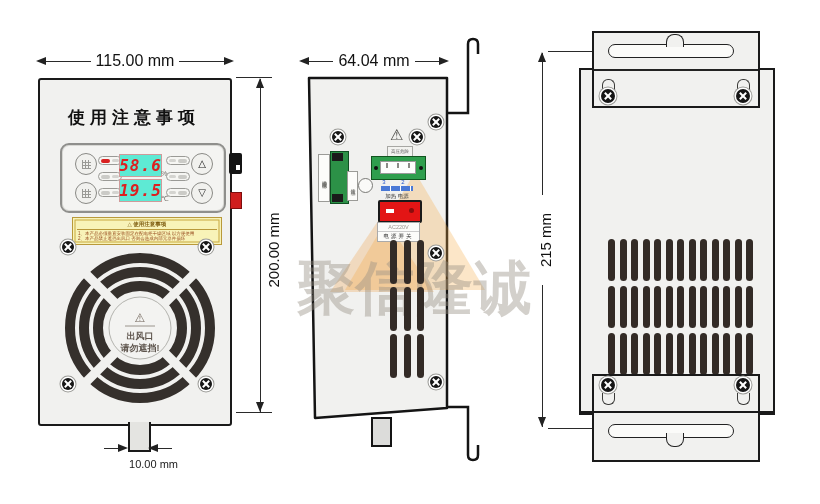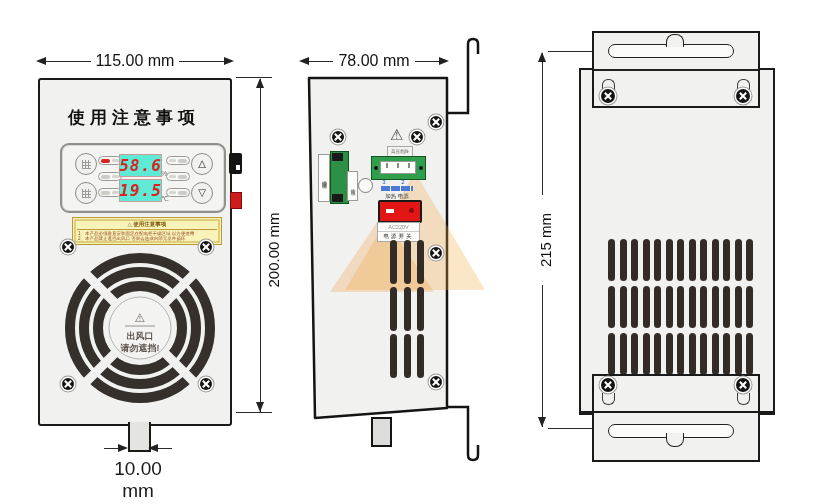--- a/index.html
+++ b/index.html
@@ -74,20 +74,21 @@
 </style>
 </head>
 <body>
 
 <div id="stage">
 
   <div class="wm-tri" style="left:345px;top:172px;width:140px;height:118px;z-index:2;
               clip-path:polygon(50% 0,0 100%,100% 100%);background:rgba(246,172,72,0.30);"></div>
   <div class="wm-tri" style="left:330px;top:215px;width:104px;height:77px;z-index:2;
               clip-path:polygon(50% 0,0 100%,100% 100%);background:rgba(240,150,50,0.26);"></div>
+  <div class="wm-cn" style="z-index:2;">聚信隆诚</div>
 
   <div>
 
     <div class="dim-h" style="left:36px;top:52px;width:198px;height:18px;">
       <span class="tri-l"></span>
       <span class="ln"></span>
       <span class="lab">115.00 mm</span>
       <span class="ln"></span>
       <span class="tri-r"></span>
     </div>
@@ -178,35 +179,35 @@
       <line x1="62" y1="75" x2="92" y2="75" stroke="#9a948c" stroke-width="1"></line>
       <text id="fan-line1" x="77" y="88" text-anchor="middle" font-size="9" font-weight="bold" fill="#5f564e">出风口</text>
       <text id="fan-line2" x="77" y="100" text-anchor="middle" font-size="9" font-weight="bold" fill="#5f564e">请勿遮挡!</text>
     </svg>
 
     <div class="abs" style="left:128px;top:422px;width:19px;height:28px;background:#e4e4e1;border:2px solid #1a1a1a;border-top:none;"></div>
     <span class="hline" style="left:104px;top:448px;width:16px;"></span>
     <span class="arr r" style="left:118px;top:444px;"></span>
     <span class="hline" style="left:156px;top:448px;width:16px;"></span>
     <span class="arr l" style="left:148px;top:444px;"></span>
-    <div class="abs" style="left:98px;top:458px;width:80px;text-align:center;font-size:19px;">10.00 mm</div>
+    <div class="abs" style="left:98px;top:458px;width:80px;text-align:right;font-size:11px;">10.00 mm</div>
 
     <span class="hline" style="left:236px;top:77px;width:36px;"></span>
     <span class="hline" style="left:236px;top:412px;width:36px;"></span>
     <span class="vline" style="left:260px;top:79px;height:333px;"></span>
     <span class="arr u" style="left:256px;top:78px;"></span>
     <span class="arr d" style="left:256px;top:402px;"></span>
     <div class="vlabel" style="left:228px;top:242px;width:90px;height:16px;">200.00 mm</div>
   </div>
 
   <div>
     <div class="dim-h" style="left:299px;top:52px;width:150px;height:18px;">
       <span class="tri-l"></span>
       <span class="ln"></span>
-      <span class="lab">78.00 mm</span>
+      <span class="lab">64.04 mm</span>
       <span class="ln"></span>
       <span class="tri-r"></span>
     </div>
 
     <svg class="abs" style="left:295px;top:30px;z-index:1;" width="195" height="445" viewBox="0 0 195 445">
       <rect x="77" y="388" width="19" height="28" fill="#dcdcda" stroke="#141414" stroke-width="2"></rect>
       <path d="M14,48 L152,48 L152,378 L20,388 Z" fill="#f1f1ef" stroke="#141414" stroke-width="2.5" stroke-linejoin="round"></path>
       <path d="M152,83 L173,83 L173,14 Q173,9 178,9 Q183,9 183,14 L183,24" fill="none" stroke="#141414" stroke-width="2.5"></path>
       <path d="M152,377 L173,377 L173,425 Q173,430 178,430 Q183,430 183,425 L183,415" fill="none" stroke="#141414" stroke-width="2.5"></path>
     </svg>

